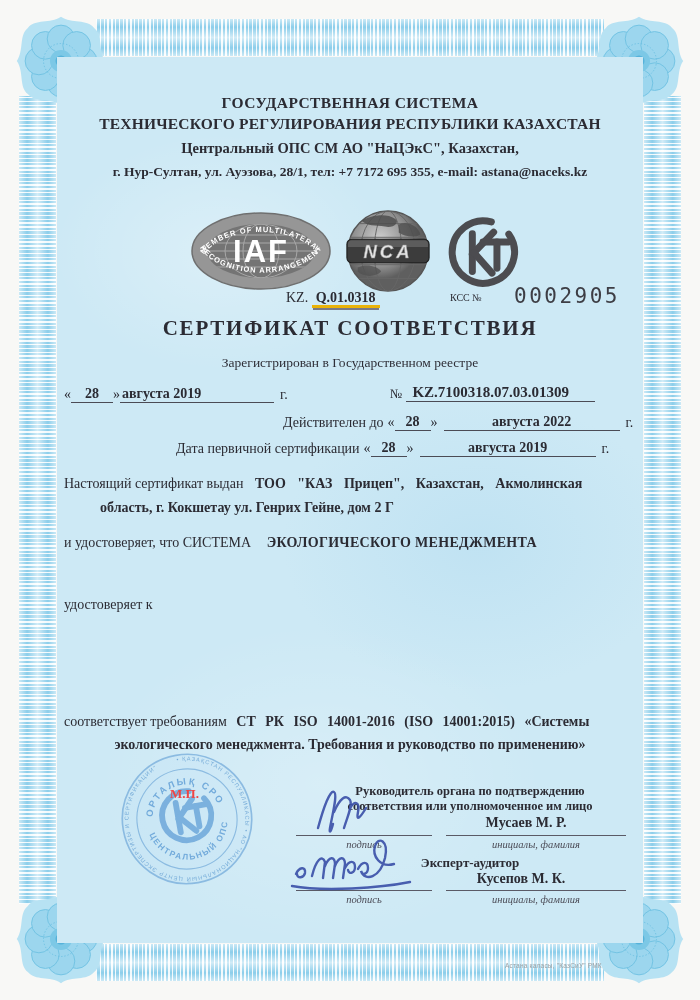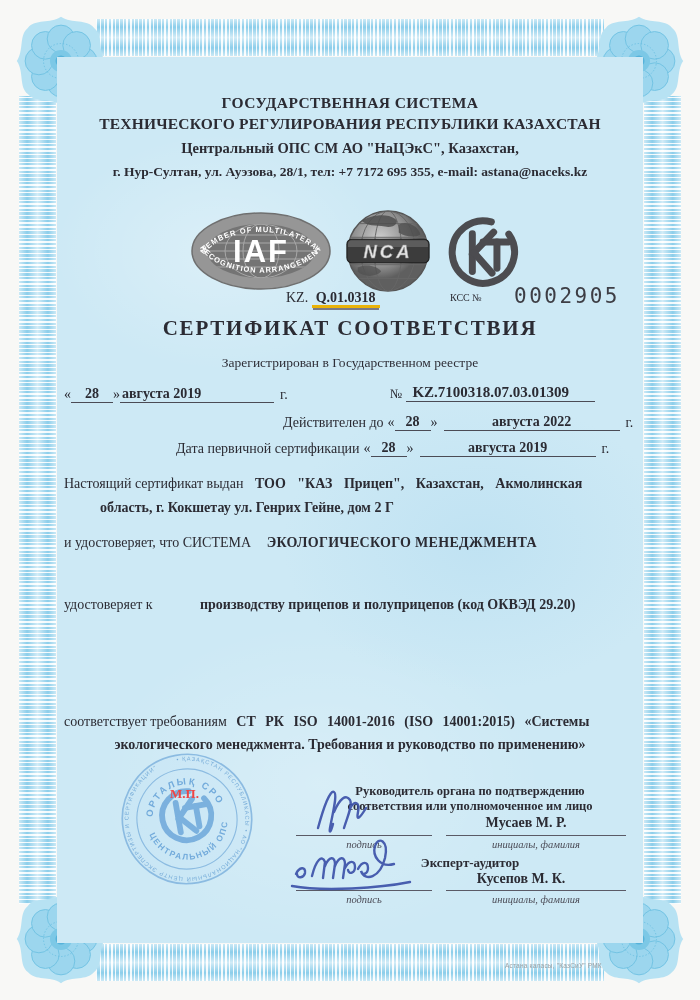--- a/index.html
+++ b/index.html
@@ -266,21 +266,20 @@
     <span class="b" style="word-spacing:8px;margin-left:8px;">ТОО "КАЗ Прицеп", Казахстан, Акмолинская</span>
   </div>
   <div class="abs b" style="left:100px;top:500px;font-size:14px;">область, г. Кокшетау ул. Генрих Гейне, дом 2 Г</div>
 
   <div class="abs" style="left:64px;top:535px;font-size:14px;">
     <span>и удостоверяет, что СИСТЕМА</span>
     <span class="b" style="margin-left:12px;letter-spacing:.3px;">ЭКОЛОГИЧЕСКОГО МЕНЕДЖМЕНТА</span>
   </div>
 
   <div class="abs" style="left:64px;top:597px;font-size:14px;">удостоверяет к</div>
-  <div class="abs b" style="left:200px;top:597px;font-size:14px;">производству прицепов и полуприцепов (код ОКВЭД 29.20)</div>
 
   <div class="abs" style="left:64px;top:714px;font-size:14px;">
     <span>соответствует требованиям</span>
     <span class="b" style="word-spacing:6px;margin-left:6px;">СТ РК ISO 14001-2016 (ISO 14001:2015) «Системы</span>
   </div>
   <div class="abs b" style="left:80px;top:737px;width:540px;text-align:center;font-size:14px;">экологического менеджмента. Требования и руководство по применению»</div>
 
   <svg class="seal-wrap" viewBox="0 0 140 140">
     <defs>
       <path id="sealRing" d="M 70 14 a 56 56 0 1 1 -0.1 0"></path>

